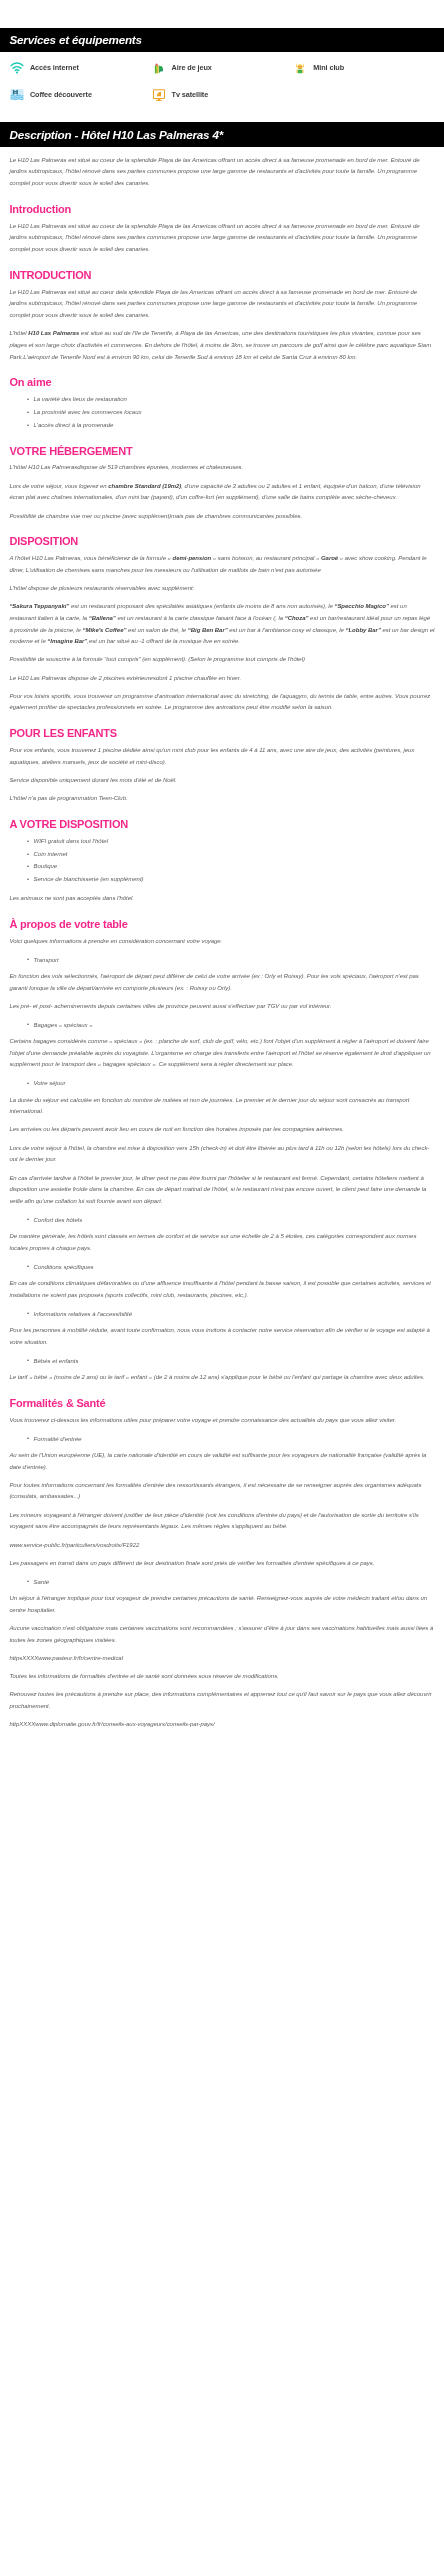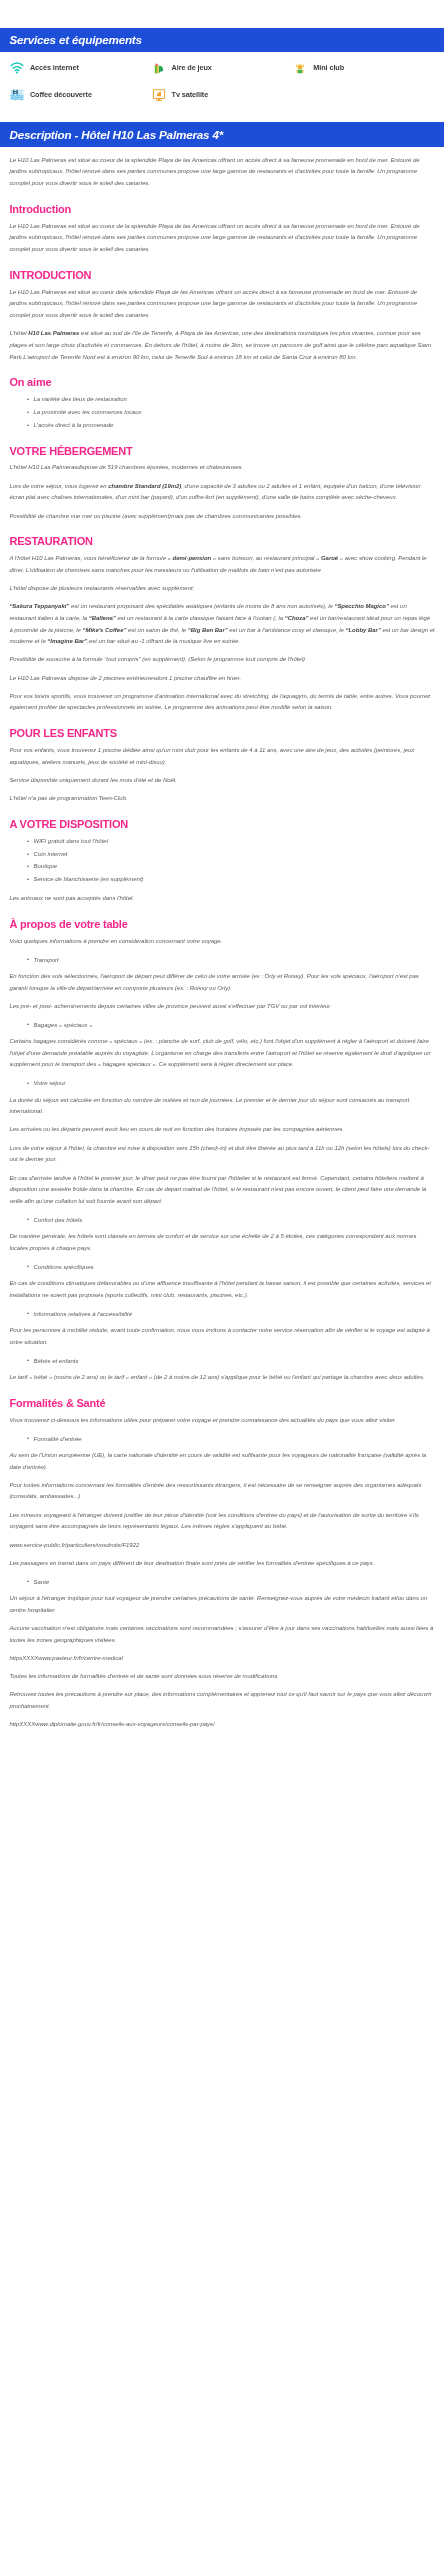--- a/index.html
+++ b/index.html
@@ -15,21 +15,21 @@
   .page {
     width: 444px;
     box-sizing: border-box;
     padding: 0;
     position: relative;
   }
   .spacer-top { height: 28px; }
 
   
   .banner {
-    background: #1d4ed8;
+    background: #000000;
     color: #ffffff;
     font-style: italic;
     font-weight: bold;
     font-size: 11.7px;
     letter-spacing: -0.2px;
     padding: 5.3px 9.4px 5.9px 9.4px;
     box-sizing: border-box;
     width: 100%;
   }
 
@@ -230,21 +230,21 @@
       <li>La variété des lieux de restauration</li>
       <li>La proximité avec les commerces locaux</li>
       <li>L'accès direct à la promenade</li>
     </ul>
 
     <h2 class="pink">VOTRE HÉBERGEMENT</h2>
     <p class="body">L'hôtel H10 Las Palmerasdispose de 519 chambres épurées, modernes et chaleureuses.</p>
     <p class="body"><span>Lors de votre séjour, vous logerez en </span><b>chambre Standard (19m2)</b><span>, d'une capacité de 3 adultes ou 2 adultes et 1 enfant, équipée d'un balcon, d'une télévision écran plat avec chaînes internationales, d'un mini bar (payant), d'un coffre-fort (en supplément), d'une salle de bains complète avec sèche-cheveux.</span></p>
     <p class="body">Possibilité de chambre vue mer ou piscine (avec supplément)mais pas de chambres communicantes possibles.</p>
 
-    <h2 class="pink">RESTAURATION</h2>
+    <h2 class="pink">DISPOSITION</h2>
     <p class="body"><span>A l'hôtel H10 Las Palmeras, vous bénéficierez de la formule « </span><b>demi-pension</b><span> » sans boisson, au restaurant principal « </span><b>Garoé</b><span> » avec show cooking. Pendant le dîner, L'utilisation de chemises sans manches pour  les messieurs ou l'utilisation de maillots de bain n'est pas autorisée</span></p>
     <p class="body">L'hôtel dispose de plusieurs restaurants réservables avec supplément:</p>
     <p class="body" id="restaurant-list-paragraph"><b>“Sakura Teppanyaki”</b><span> est un restaurant proposant des spécilaités asiatiques (enfants de moins de 8 ans non autorisés), le </span><b>“Specchio Magico”</b><span> est un restaurant italien à la carte, la </span><b>“Ballena”</b><span> est un restaurant à la carte classique faisant face à l'océan (, la </span><b>“Choza”</b><span> est un bar/restaurant idéal pour un repas légé à proximité de la pisicne, le </span><b>“Mike's Coffee”</b><span> est un salon de thé, le </span><b>“Big Ben Bar”</b><span> est un bar à l'ambiance cosy et classque, le </span><b>“Lobby Bar”</b><span> est un bar design et moderne et le </span><b>“Imagine Bar”</b><span>,est un bar situé au -1 offrant de la musique live en soirée.</span></p>
     <p class="body">Possibilité de souscrire à la formule “tout compris” (en supplément). (Selon le programme tout compris de l'hôtel)</p>
 
     <p class="body">Le H10 Las Palmeras dispose de 2 piscines extérieuresdont 1 piscine chauffée en hiver.</p>
     <p class="body">Pour vos loisirs sportifs, vous trouverez un programme d'animation international avec du stretching, de l'aquagym, du tennis de table, entre autres. Vous pourrez également profiter de spectacles professionnels en soirée. Le programme des animations peut être modifié selon la saison.</p>
 
     <h2 class="pink">POUR LES ENFANTS</h2>
     <p class="body">Pour vos enfants, vous trouverez 1 piscine dédiée ainsi qu'un mini club pour les enfants de 4 à 11 ans, avec une aire de jeux, des activités (peintures, jeux aquatiques, ateliers manuels, jeux de société et mini-disco).</p>

